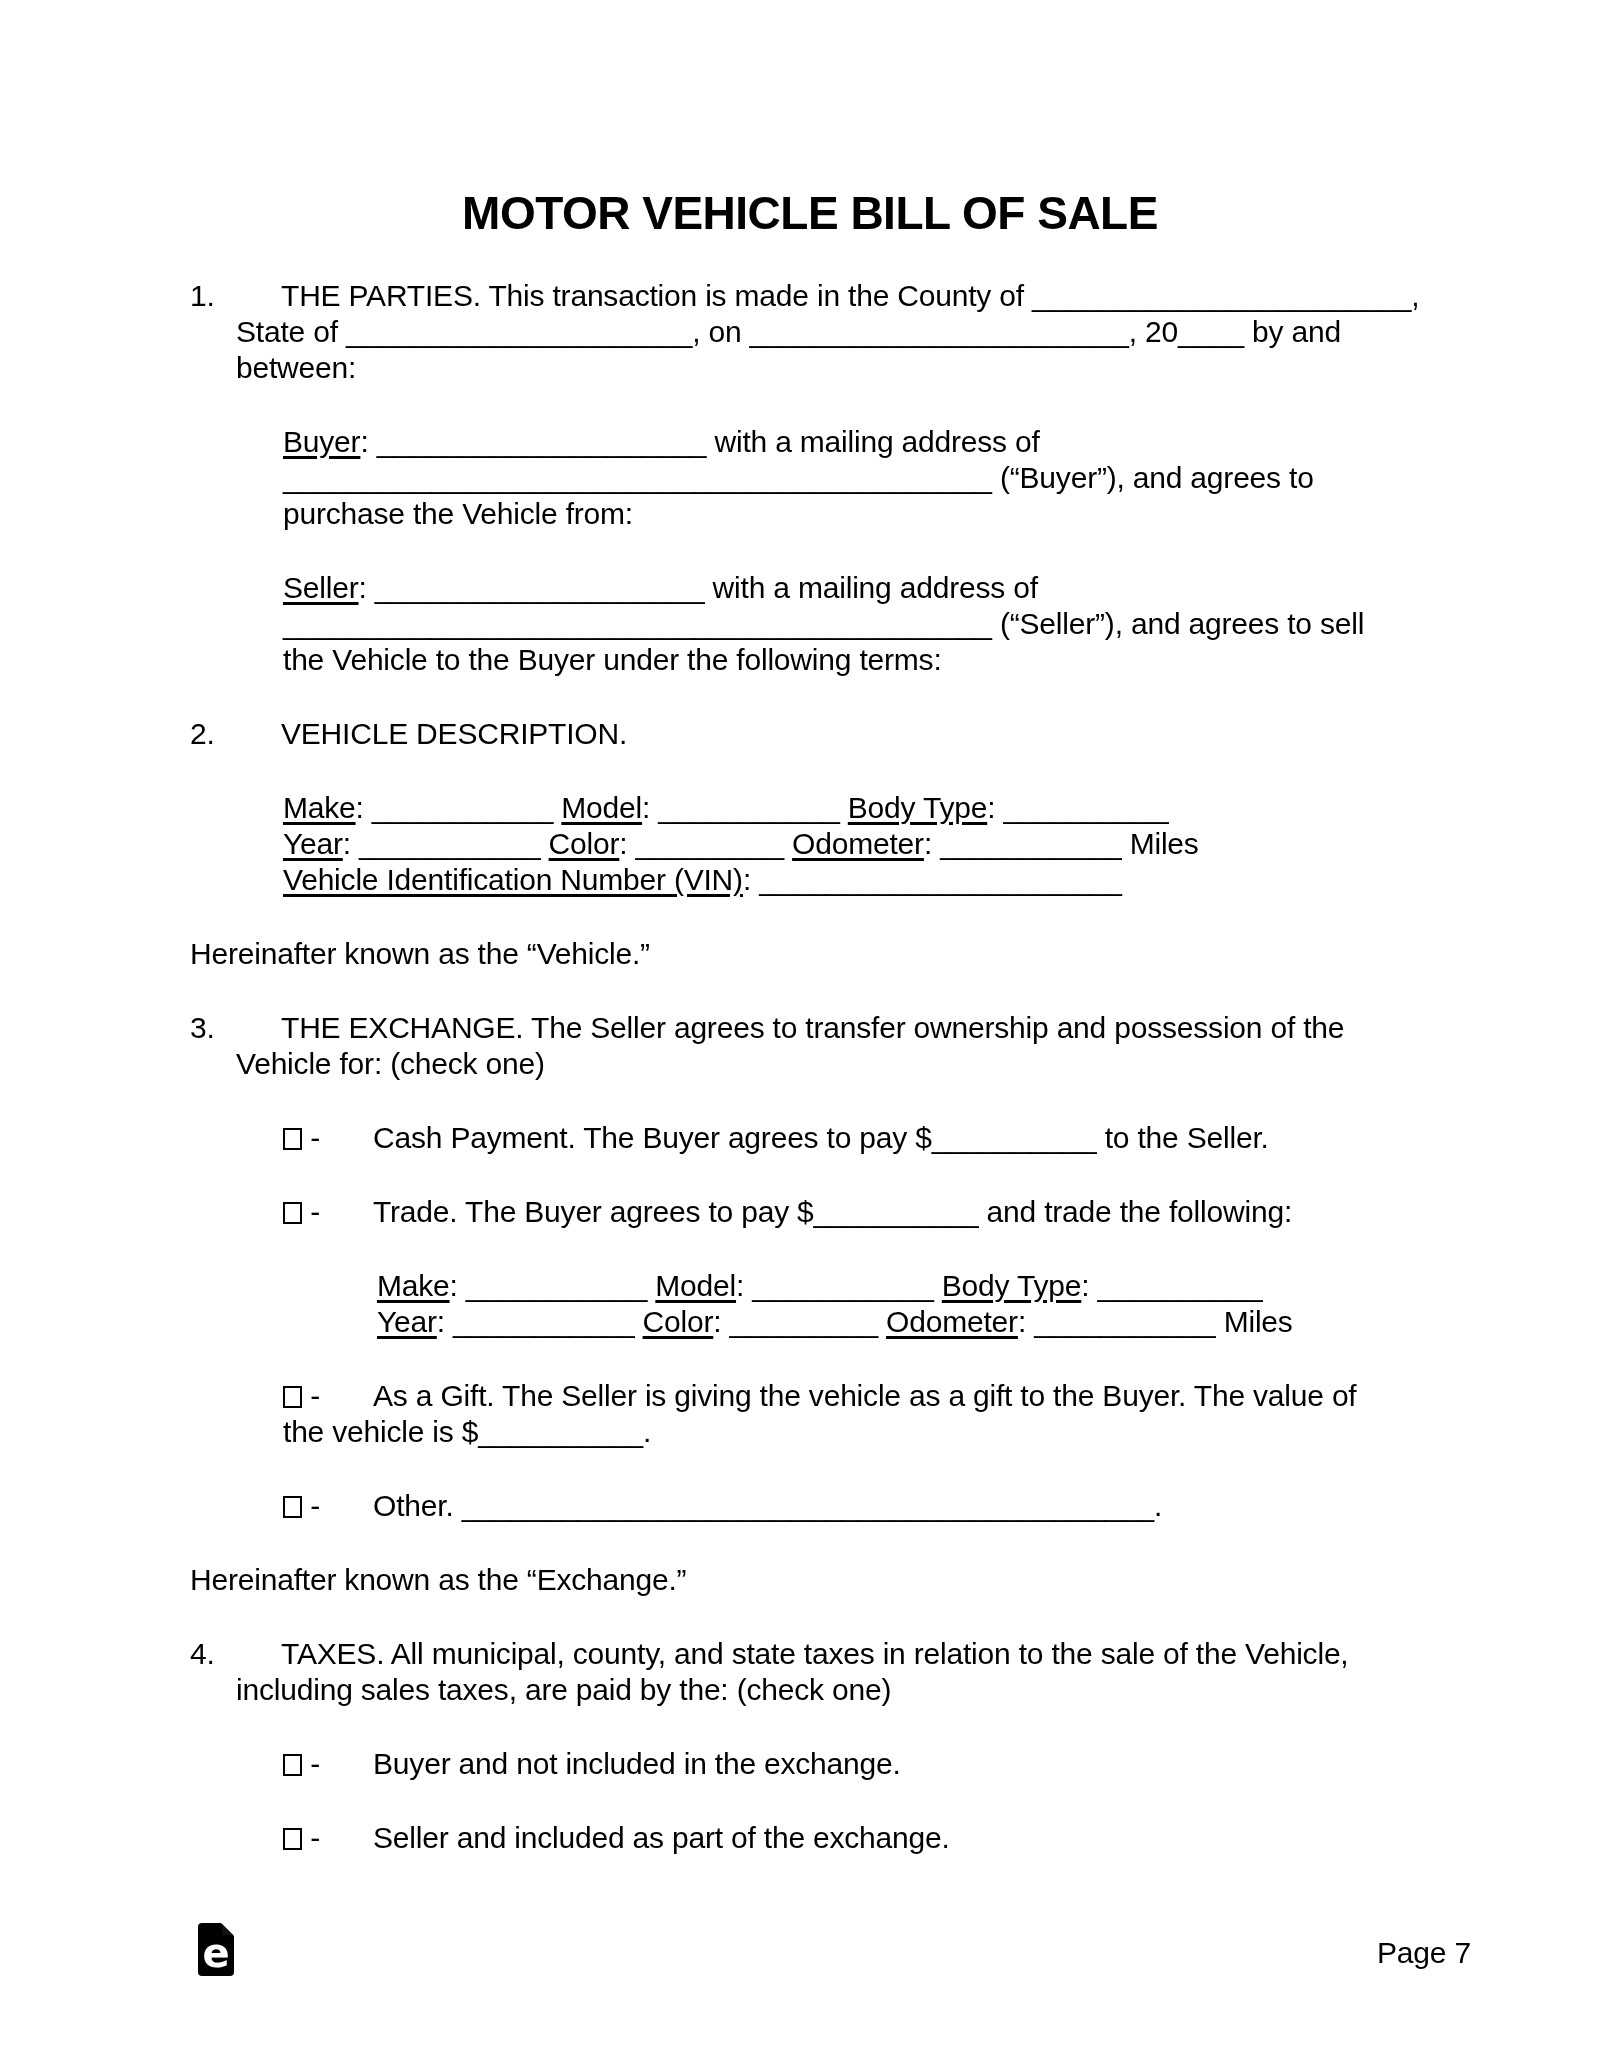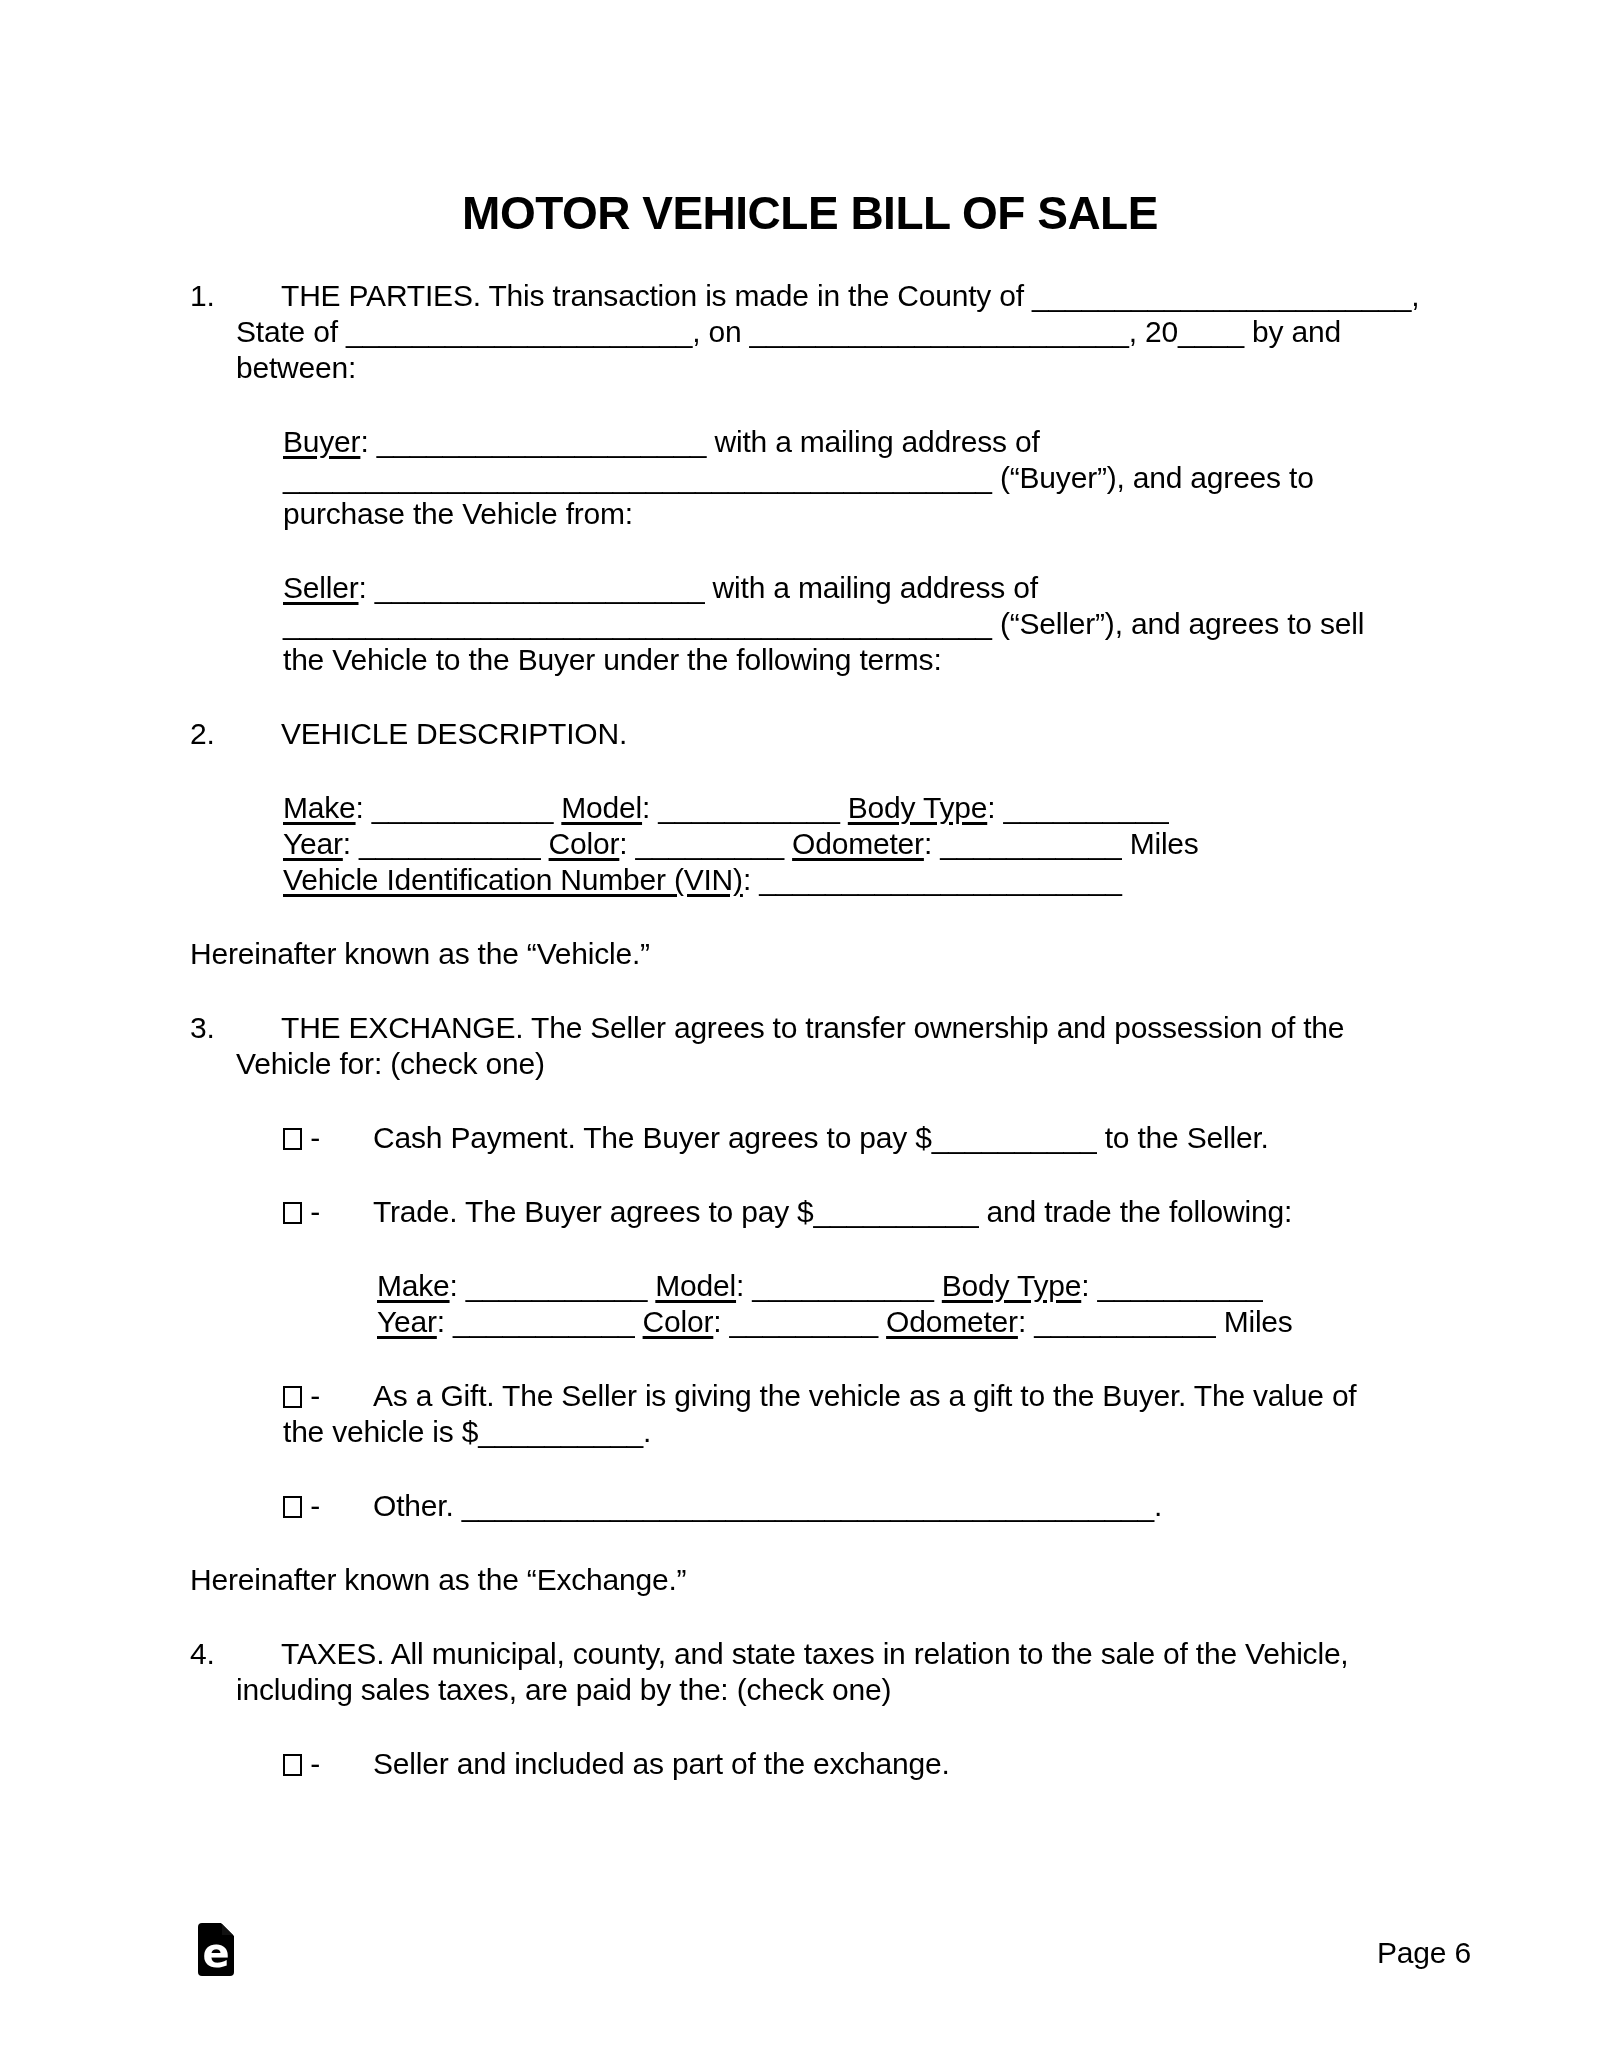--- a/index.html
+++ b/index.html
@@ -139,26 +139,31 @@
       </div>
       <div class="block numbered">
         <span class="num">4.</span>
         <div class="blk-body">
           <div class="line"><span class="b">TAXES</span><span class="">. All municipal, county, and state taxes in relation to the sale of the Vehicle,</span></div>
           <div class="line"><span class="">including sales taxes, are paid by the: (check one)</span></div>
         </div>
       </div>
       <div class="block plain indent-1">
         <div class="blk-body">
+          <div class="line"><span class="checkbox"></span><span class=""> - </span><span class="b">Buyer</span><span class=""> and not included in the exchange.</span></div>
+        </div>
+      </div>
+      <div class="block plain indent-1">
+        <div class="blk-body">
           <div class="line"><span class="checkbox"></span><span class=""> - </span><span class="b">Seller</span><span class=""> and included as part of the exchange.</span></div>
         </div>
       </div>
     </div>
 
   <div class="logo">
     <div class="logo-body"></div>
     <div class="logo-cut"></div>
     <div class="logo-flap"></div>
     <div class="logo-e">e</div>
   </div>
 
-  <div class="page-num">Page 6</div>
+  <div class="page-num">Page 7</div>
 </div>
 
 </body></html>

